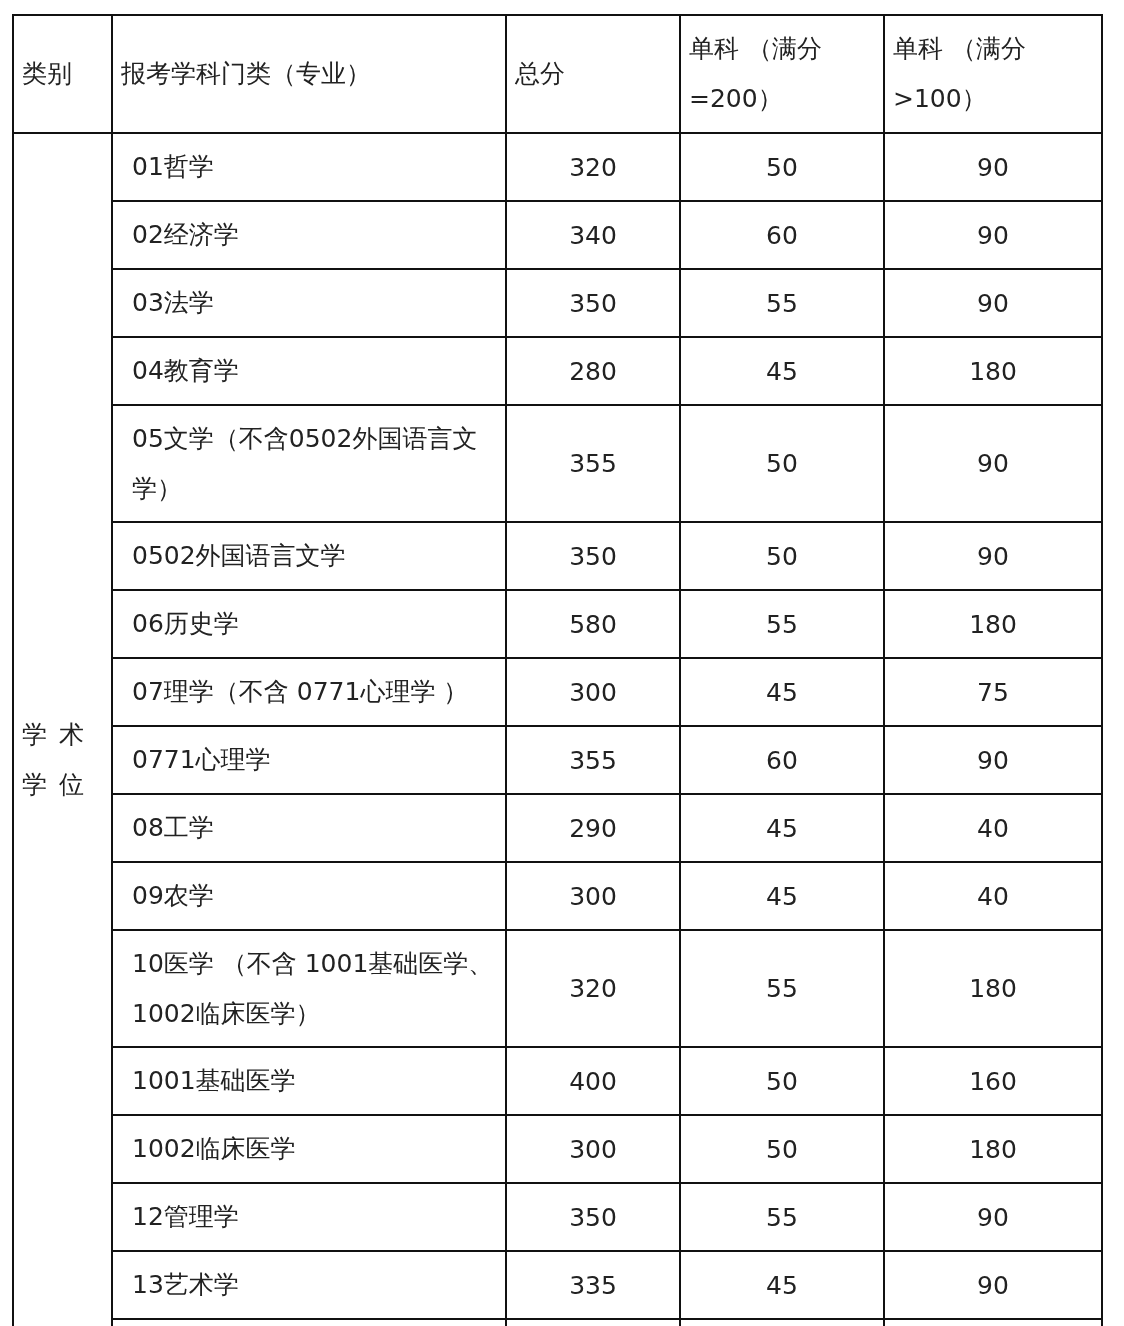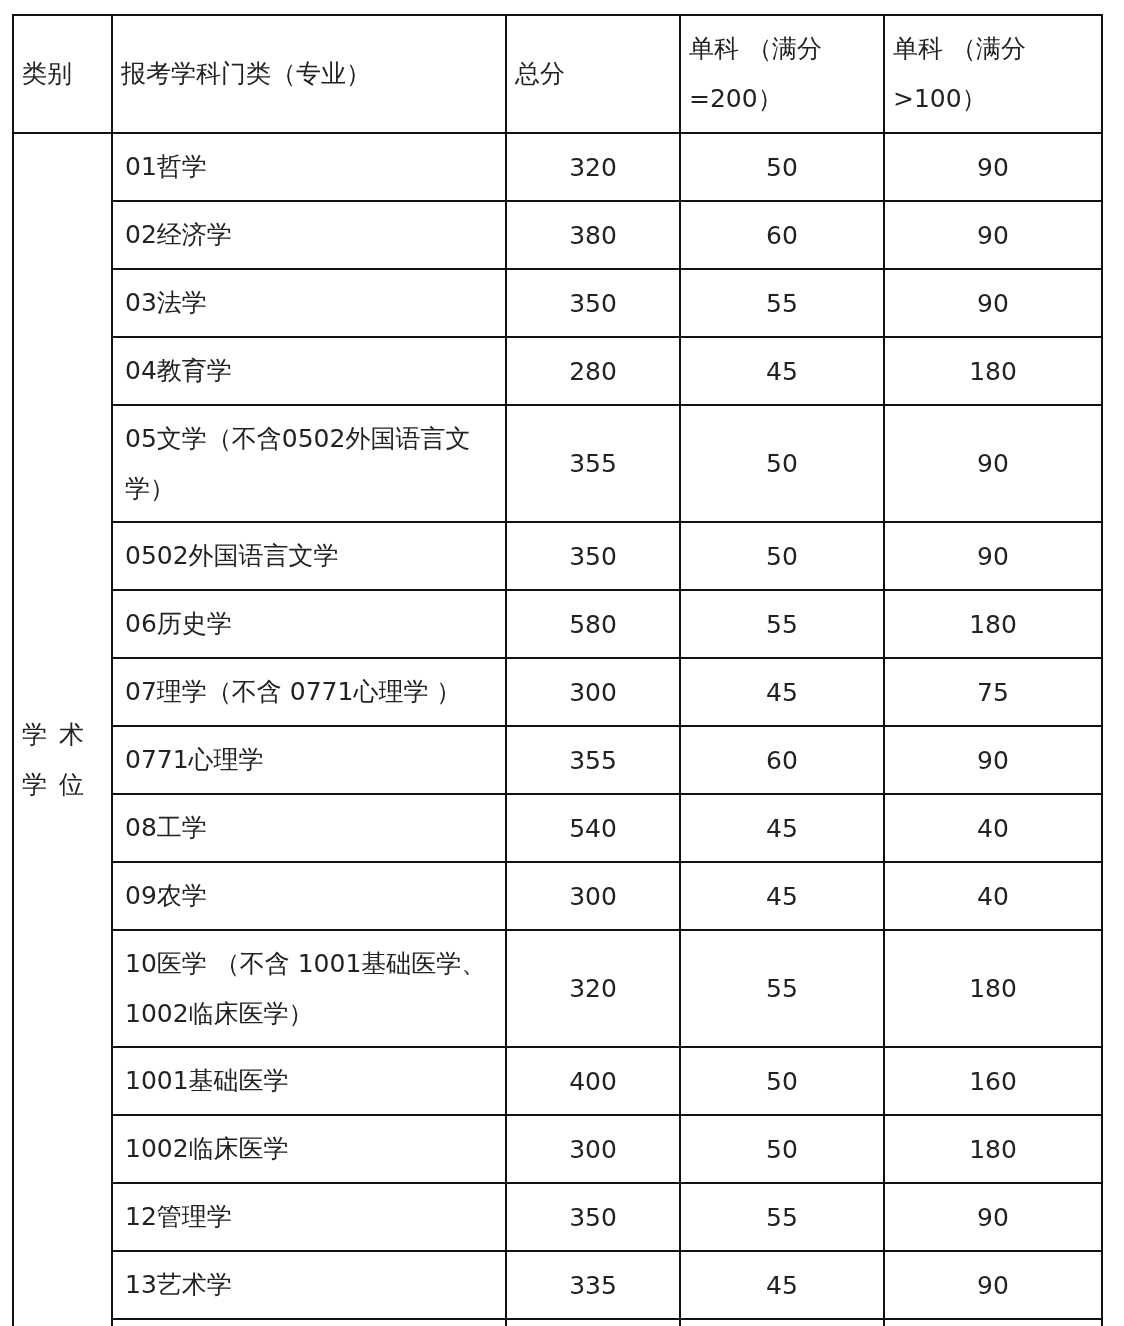--- a/index.html
+++ b/index.html
@@ -7,21 +7,21 @@
   table{position:absolute;left:12px;top:14px;border-collapse:collapse;table-layout:fixed;}
   td,th{border:2px solid #111;font-weight:normal;font-size:25px;padding:0;}
   .c0{width:99px;}
   .c1{width:394px;}
   .c2{width:174px;}
   .c3{width:204px;}
   .c4{width:218px;}
   th{height:116px;text-align:left;vertical-align:middle;padding-left:8px;line-height:50px;}
   tr.r td{height:66px;}
   tr.r2 td{height:115px;}
-  td.name{padding-left:12px;text-align:left;line-height:50px;}
+  td.name{padding-left:19px;text-align:left;line-height:50px;}
   td.num{text-align:center;}
   td.cat{vertical-align:middle;padding-left:8px;line-height:50px;letter-spacing:2px;}
 </style>
 </head>
 <body>
 
 <table>
   <colgroup>
       <col class="c0">
       <col class="c1">
@@ -41,21 +41,21 @@
   <tbody>
     <tr class="r">
       <td class="cat" rowspan="17">学 术 学 位</td>
       <td class="name">01哲学</td>
       <td class="num">320</td>
       <td class="num">50</td>
       <td class="num">90</td>
     </tr>
     <tr class="r">
       <td class="name">02经济学</td>
-      <td class="num">380</td>
+      <td class="num">340</td>
       <td class="num">60</td>
       <td class="num">90</td>
     </tr>
     <tr class="r">
       <td class="name">03法学</td>
       <td class="num">350</td>
       <td class="num">55</td>
       <td class="num">90</td>
     </tr>
     <tr class="r">
@@ -89,21 +89,21 @@
       <td class="num">75</td>
     </tr>
     <tr class="r">
       <td class="name">0771心理学</td>
       <td class="num">355</td>
       <td class="num">60</td>
       <td class="num">90</td>
     </tr>
     <tr class="r">
       <td class="name">08工学</td>
-      <td class="num">540</td>
+      <td class="num">290</td>
       <td class="num">45</td>
       <td class="num">40</td>
     </tr>
     <tr class="r">
       <td class="name">09农学</td>
       <td class="num">300</td>
       <td class="num">45</td>
       <td class="num">40</td>
     </tr>
     <tr class="r2">

